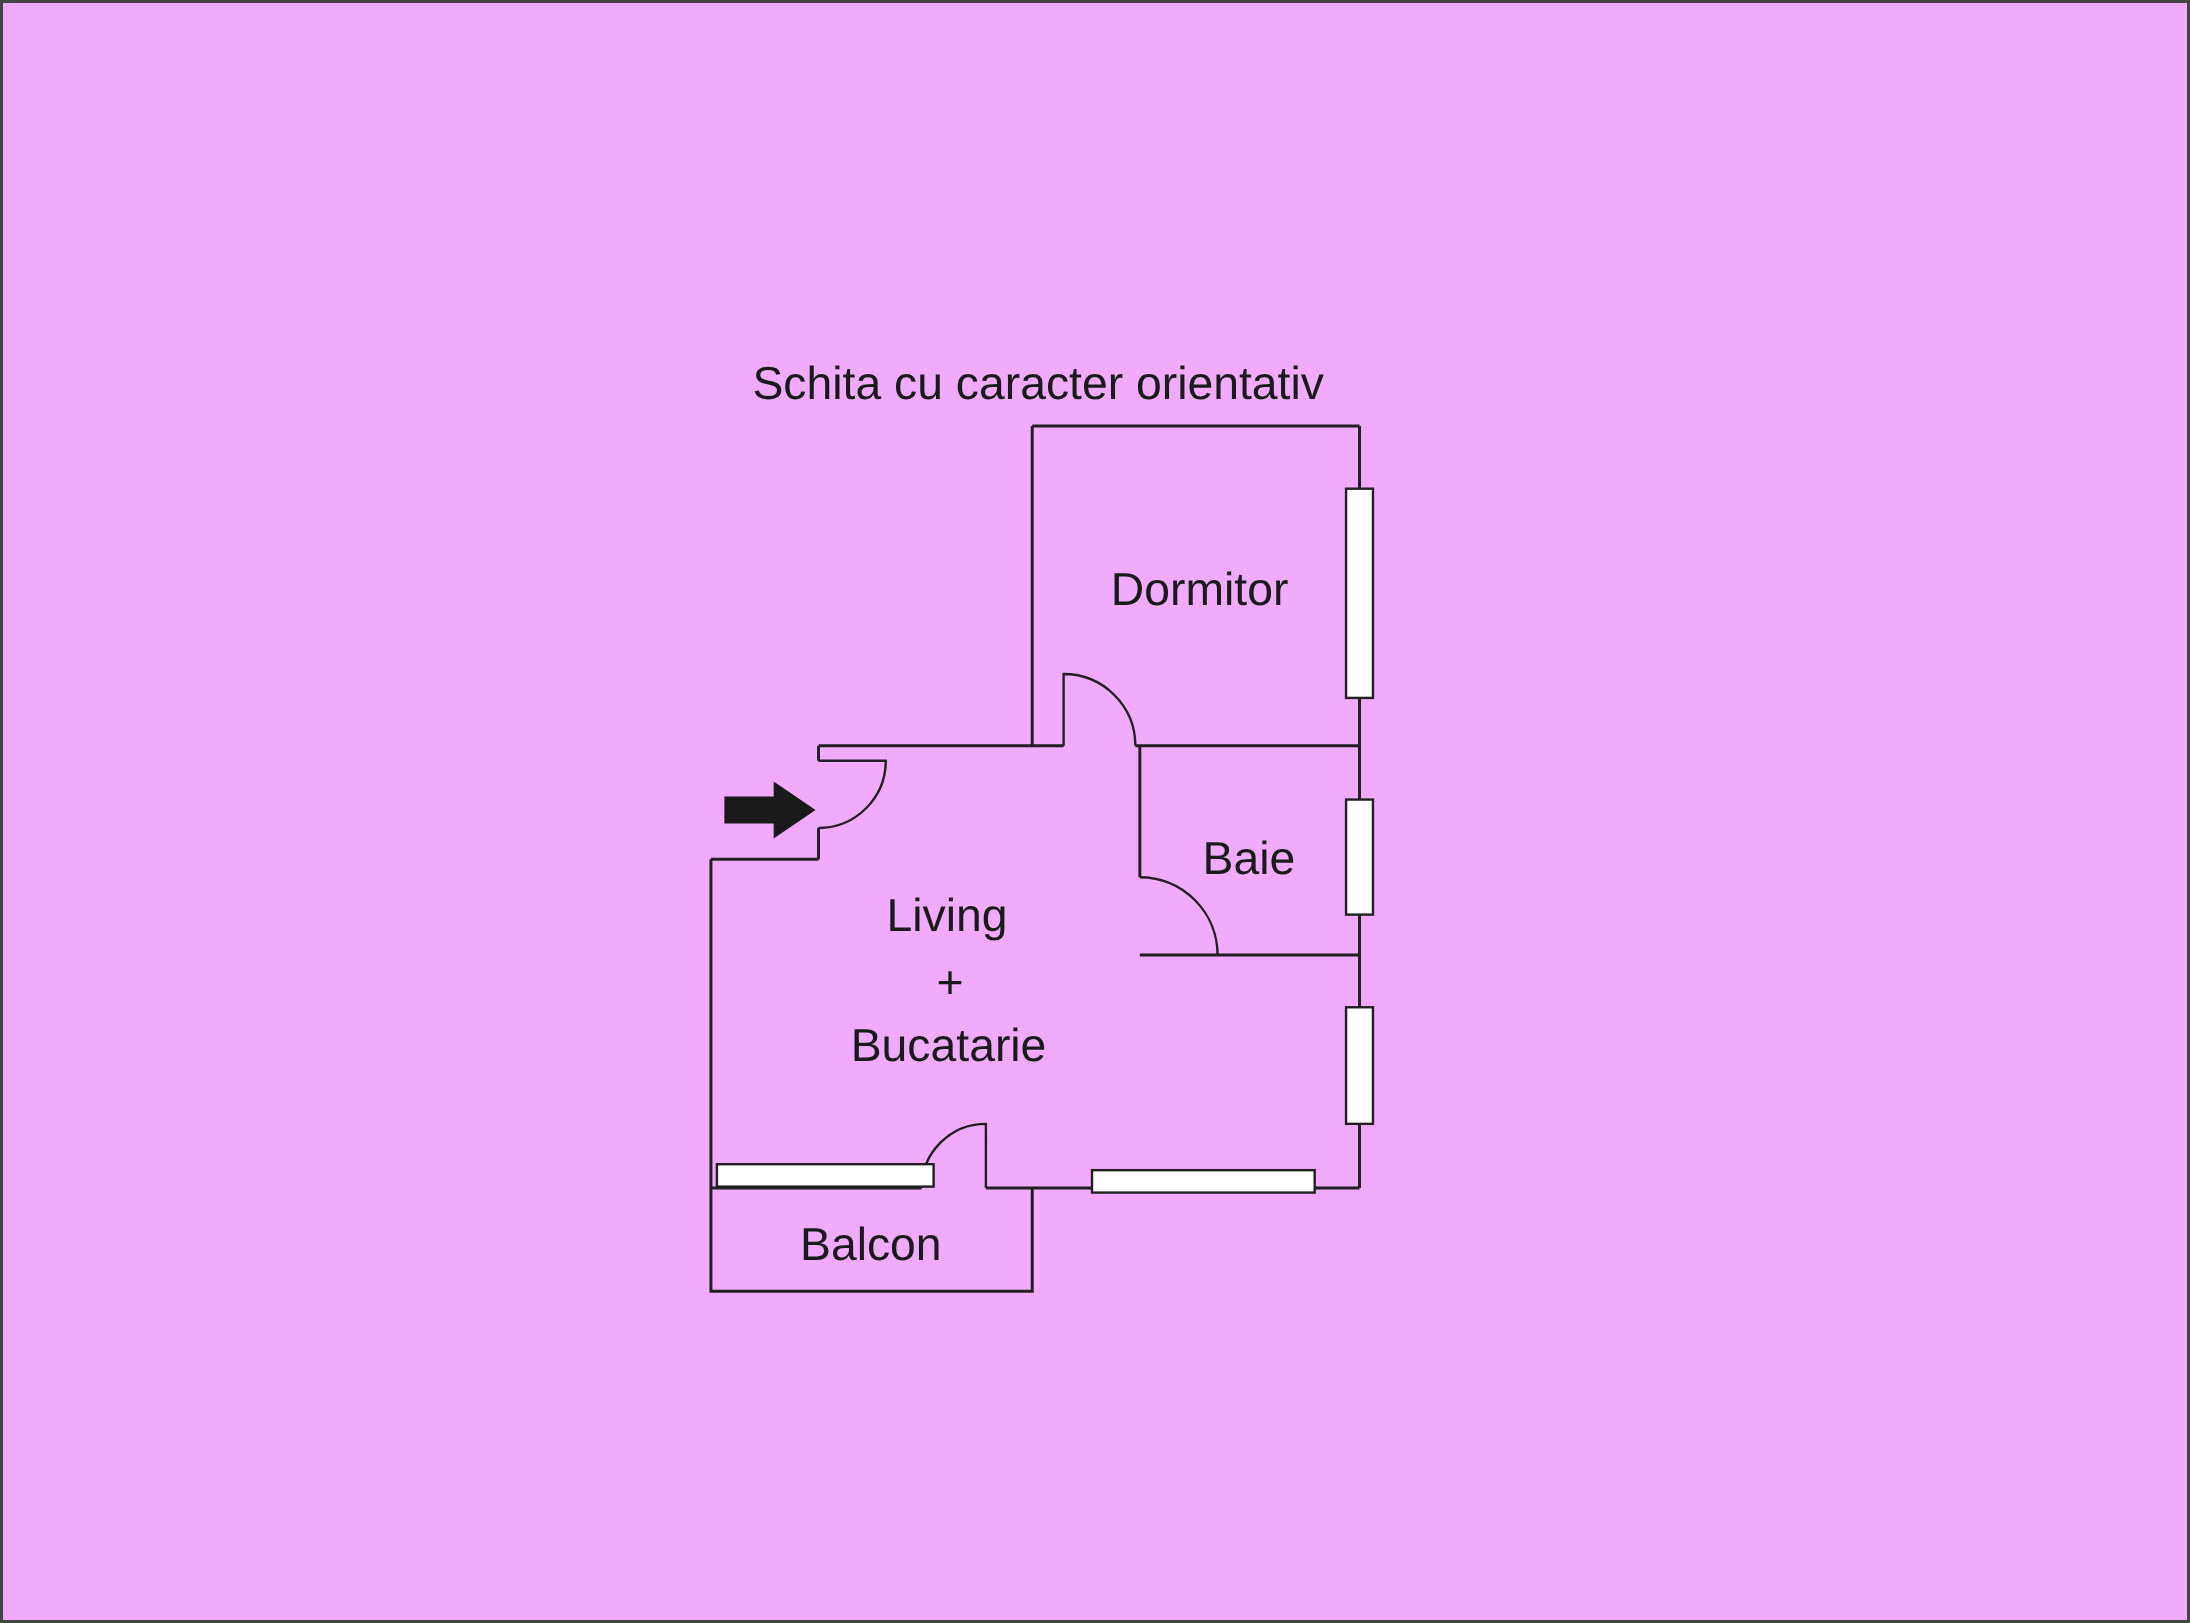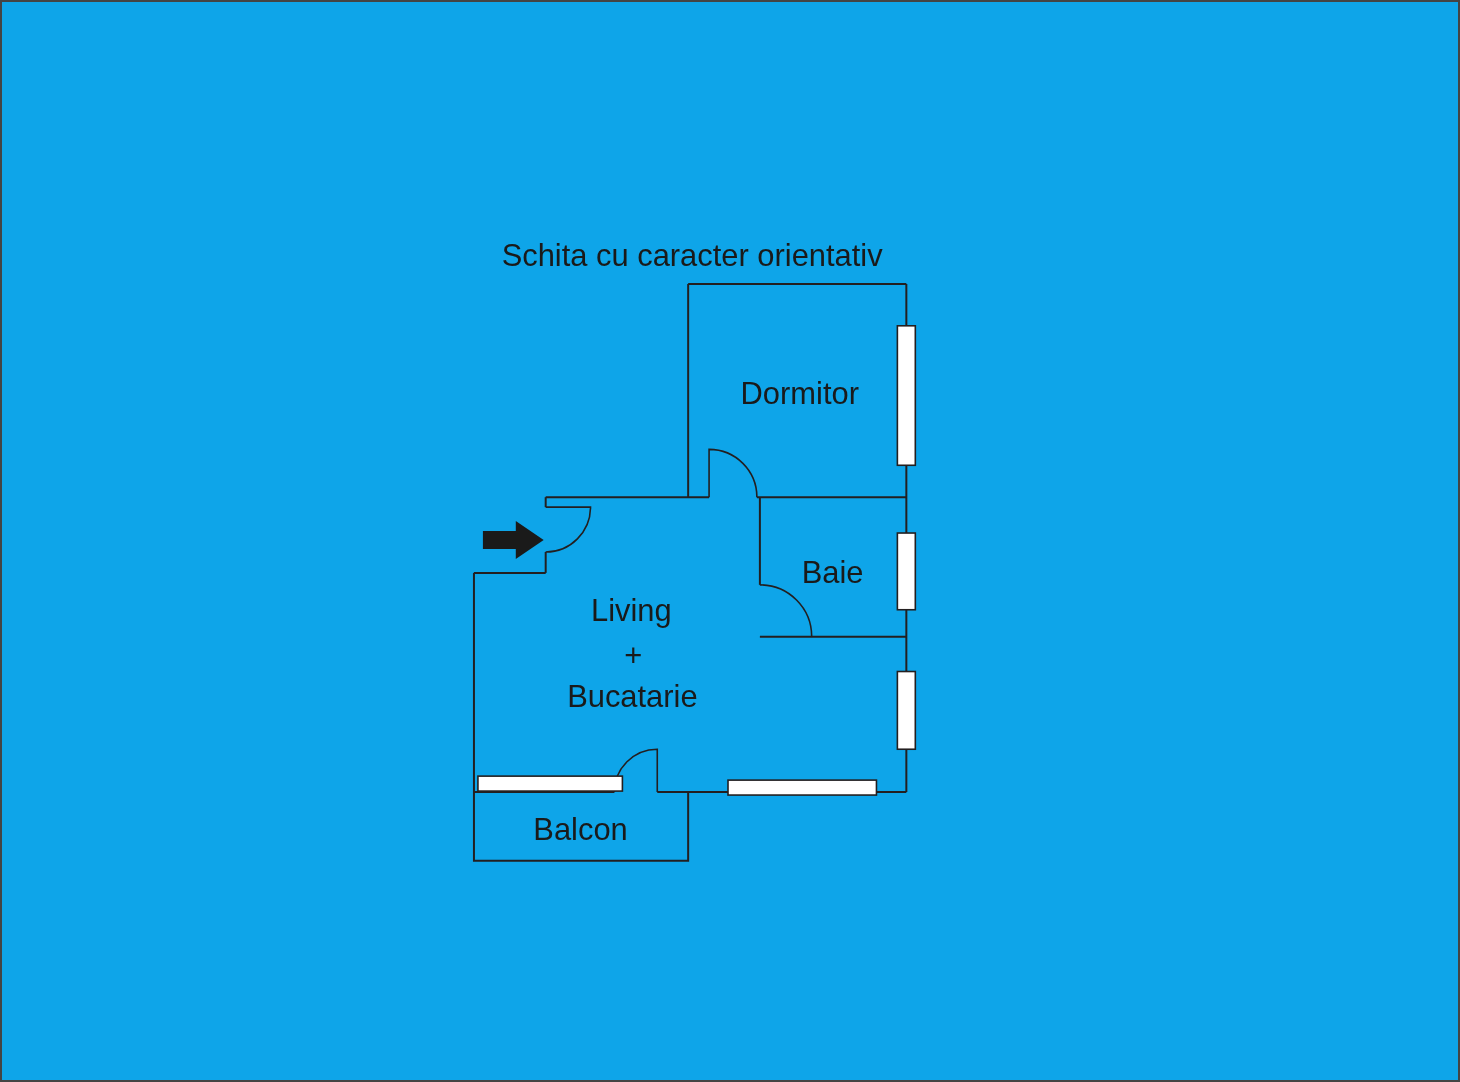--- a/index.html
+++ b/index.html
@@ -7,21 +7,21 @@
     padding: 0;
     background: #ffffff;
     font-family: "Liberation Sans", sans-serif;
   }
   .canvas {
     position: relative;
     width: 1456px;
     height: 1078px;
     margin: 0;
     border: 2px solid #444444;
-    background: #0ea5e9;
+    background: #f0abfc;
     overflow: hidden;
   }
   svg.floorplan {
     position: absolute;
     left: 0;
     top: 0;
     width: 100%;
     height: 100%;
   }
   .wall {

